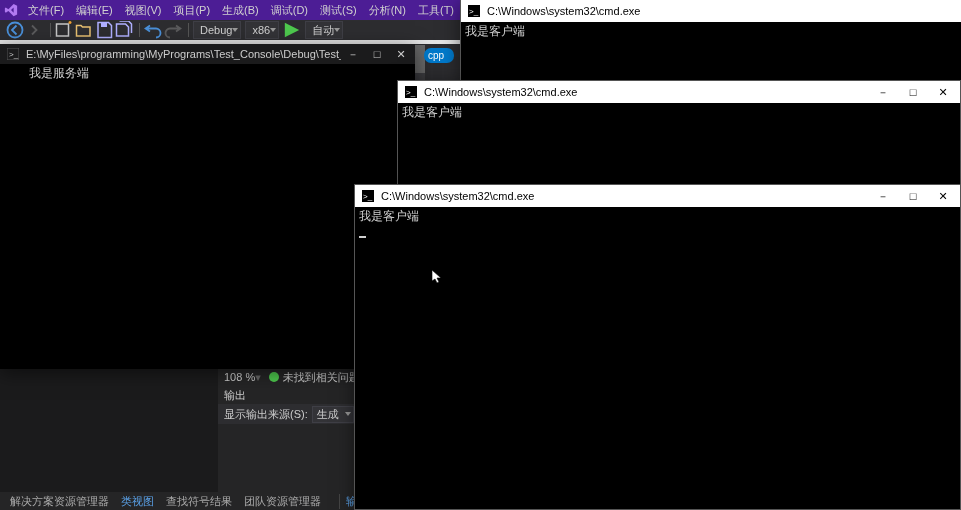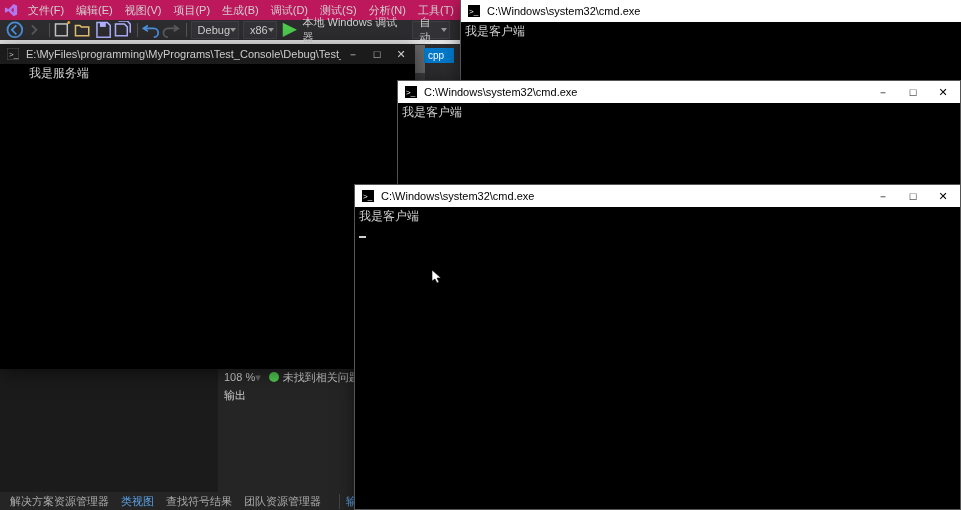--- a/index.html
+++ b/index.html
@@ -1,37 +1,37 @@
 <!DOCTYPE html>
 <html><head>
 <meta charset="utf-8">
 <style>
   * { margin: 0; padding: 0; box-sizing: border-box; font-family: "Microsoft YaHei", "SimSun", Arial, sans-serif; }
   body { width: 961px; height: 510px; background: #1e1e1e; position: relative; overflow: hidden; color: #d0d0d0; font-size: 11px; }
 
   
   .vs-ide { position: absolute; left: 0; top: 0; width: 460px; height: 510px; background: #2d2d30; }
-  .vs-menubar { height: 20px; background: #be185d; display: flex; align-items: center; padding: 0 4px; color: #d0d0d0; }
+  .vs-menubar { height: 20px; background: #4c1d95; display: flex; align-items: center; padding: 0 4px; color: #d0d0d0; }
   .vs-logo { width: 18px; height: 18px; display: flex; align-items: center; justify-content: center; margin-right: 4px; }
   .vs-logo svg { width: 14px; height: 14px; }
   .vs-menu-item { padding: 0 6px; cursor: default; white-space: nowrap; }
 
   .vs-toolbar { height: 24px; background: #2d2d30; display: flex; align-items: center; padding: 0 6px; border-bottom: 4px solid #e5e5e5; }
   .tb-btn { width: 18px; height: 18px; display: flex; align-items: center; justify-content: center; margin-right: 2px; color: #c5c5c5; }
   .tb-sep { width: 1px; height: 14px; background: #555; margin: 0 4px; }
   .tb-nav-back, .tb-nav-fwd { color: #4a90d9; }
   .tb-save { color: #c5c5c5; }
   .tb-undo, .tb-redo { color: #4a90d9; }
   .tb-dropdown { padding: 0 8px 0 6px; height: 18px; display: flex; align-items: center; background: #333337; border: 1px solid #3f3f46; margin-right: 4px; color: #d0d0d0; position: relative; }
   .tb-dropdown::after { content: ""; position: absolute; right: 2px; top: 6px; border-left: 3px solid transparent; border-right: 3px solid transparent; border-top: 4px solid #999; }
   .tb-play { color: #4ec94e; margin-right: 4px; }
   .tb-play-label { color: #d0d0d0; margin-right: 6px; }
 
   .vs-tabbar { position: absolute; right: 6px; top: 48px; width: 30px; }
-  .vs-tab { background: #007acc; color: #fff; font-size: 10px; padding: 2px 4px; margin-bottom: 2px; }
+  .vs-tab { background: #007acc; color: #fff; font-size: 10px; padding: 2px 4px; margin-bottom: 2px; border-radius: 7px; }
 
   .vs-lower { position: absolute; left: 0; top: 368px; width: 100%; height: 130px; background: #252526; display: flex; }
   .vs-lower-left { width: 218px; height: 100%; background: #1b1b1c; }
   .vs-lower-right { flex: 1; height: 100%; background: #252526; }
   .vs-status-strip { height: 18px; display: flex; align-items: center; padding: 0 6px; background: #252526; }
   .vs-zoom { color: #ccc; margin-right: 0; }
   .vs-check { width: 10px; height: 10px; border-radius: 50%; background: #4ec94e; margin-right: 4px; display: inline-block; }
   .vs-noissues { color: #ccc; }
   .vs-output-header { height: 18px; display: flex; align-items: center; padding: 0 6px; color: #ccc; }
   .vs-output-filter { height: 20px; display: flex; align-items: center; padding: 0 6px; color: #ccc; background: #2d2d30; }
@@ -148,21 +148,20 @@
         </svg>
     </span>
     <span class="tb-sep"></span>
     <span class="tb-dropdown">Debug</span>
     <span class="tb-dropdown">x86</span>
     <span class="tb-btn tb-play">
       <svg viewBox="0 0 10 10">
           <path d="M1 1 L9 5 L1 9 Z" fill="#4ec94e"></path>
         </svg>
     </span>
-    <span class="tb-play-label">本地 Windows 调试器</span>
     <span class="tb-dropdown" style="min-width:34px">自动</span>
   </div>
 
   <div class="vs-scroll">
     <div class="vs-scroll-thumb"></div>
   </div>
 
   <div class="vs-tabbar">
     <div class="vs-tab">cpp</div>
   </div>
@@ -170,20 +169,24 @@
   <div class="vs-lower">
     <div class="vs-lower-left"></div>
     <div class="vs-lower-right">
       <div class="vs-status-strip">
         <span class="vs-zoom">108 %</span>
         <span style="color:#666;margin-right:8px">▾</span>
         <span class="vs-check"></span>
         <span class="vs-noissues">未找到相关问题</span>
       </div>
       <div class="vs-output-header">输出</div>
+      <div class="vs-output-filter">
+        <span>显示输出来源(S):</span>
+        <span class="dd">生成</span>
+      </div>
     </div>
   </div>
 
   <div class="vs-bottombar">
     <span class="vs-bottom-tab">解决方案资源管理器</span>
     <span class="vs-bottom-tab active">类视图</span>
     <span class="vs-bottom-tab">查找符号结果</span>
     <span class="vs-bottom-tab">团队资源管理器</span>
     <span class="vs-bottom-tab active sep" style="margin-left:12px">输出</span>
     <span class="vs-bottom-tab">查找符号结果</span>

